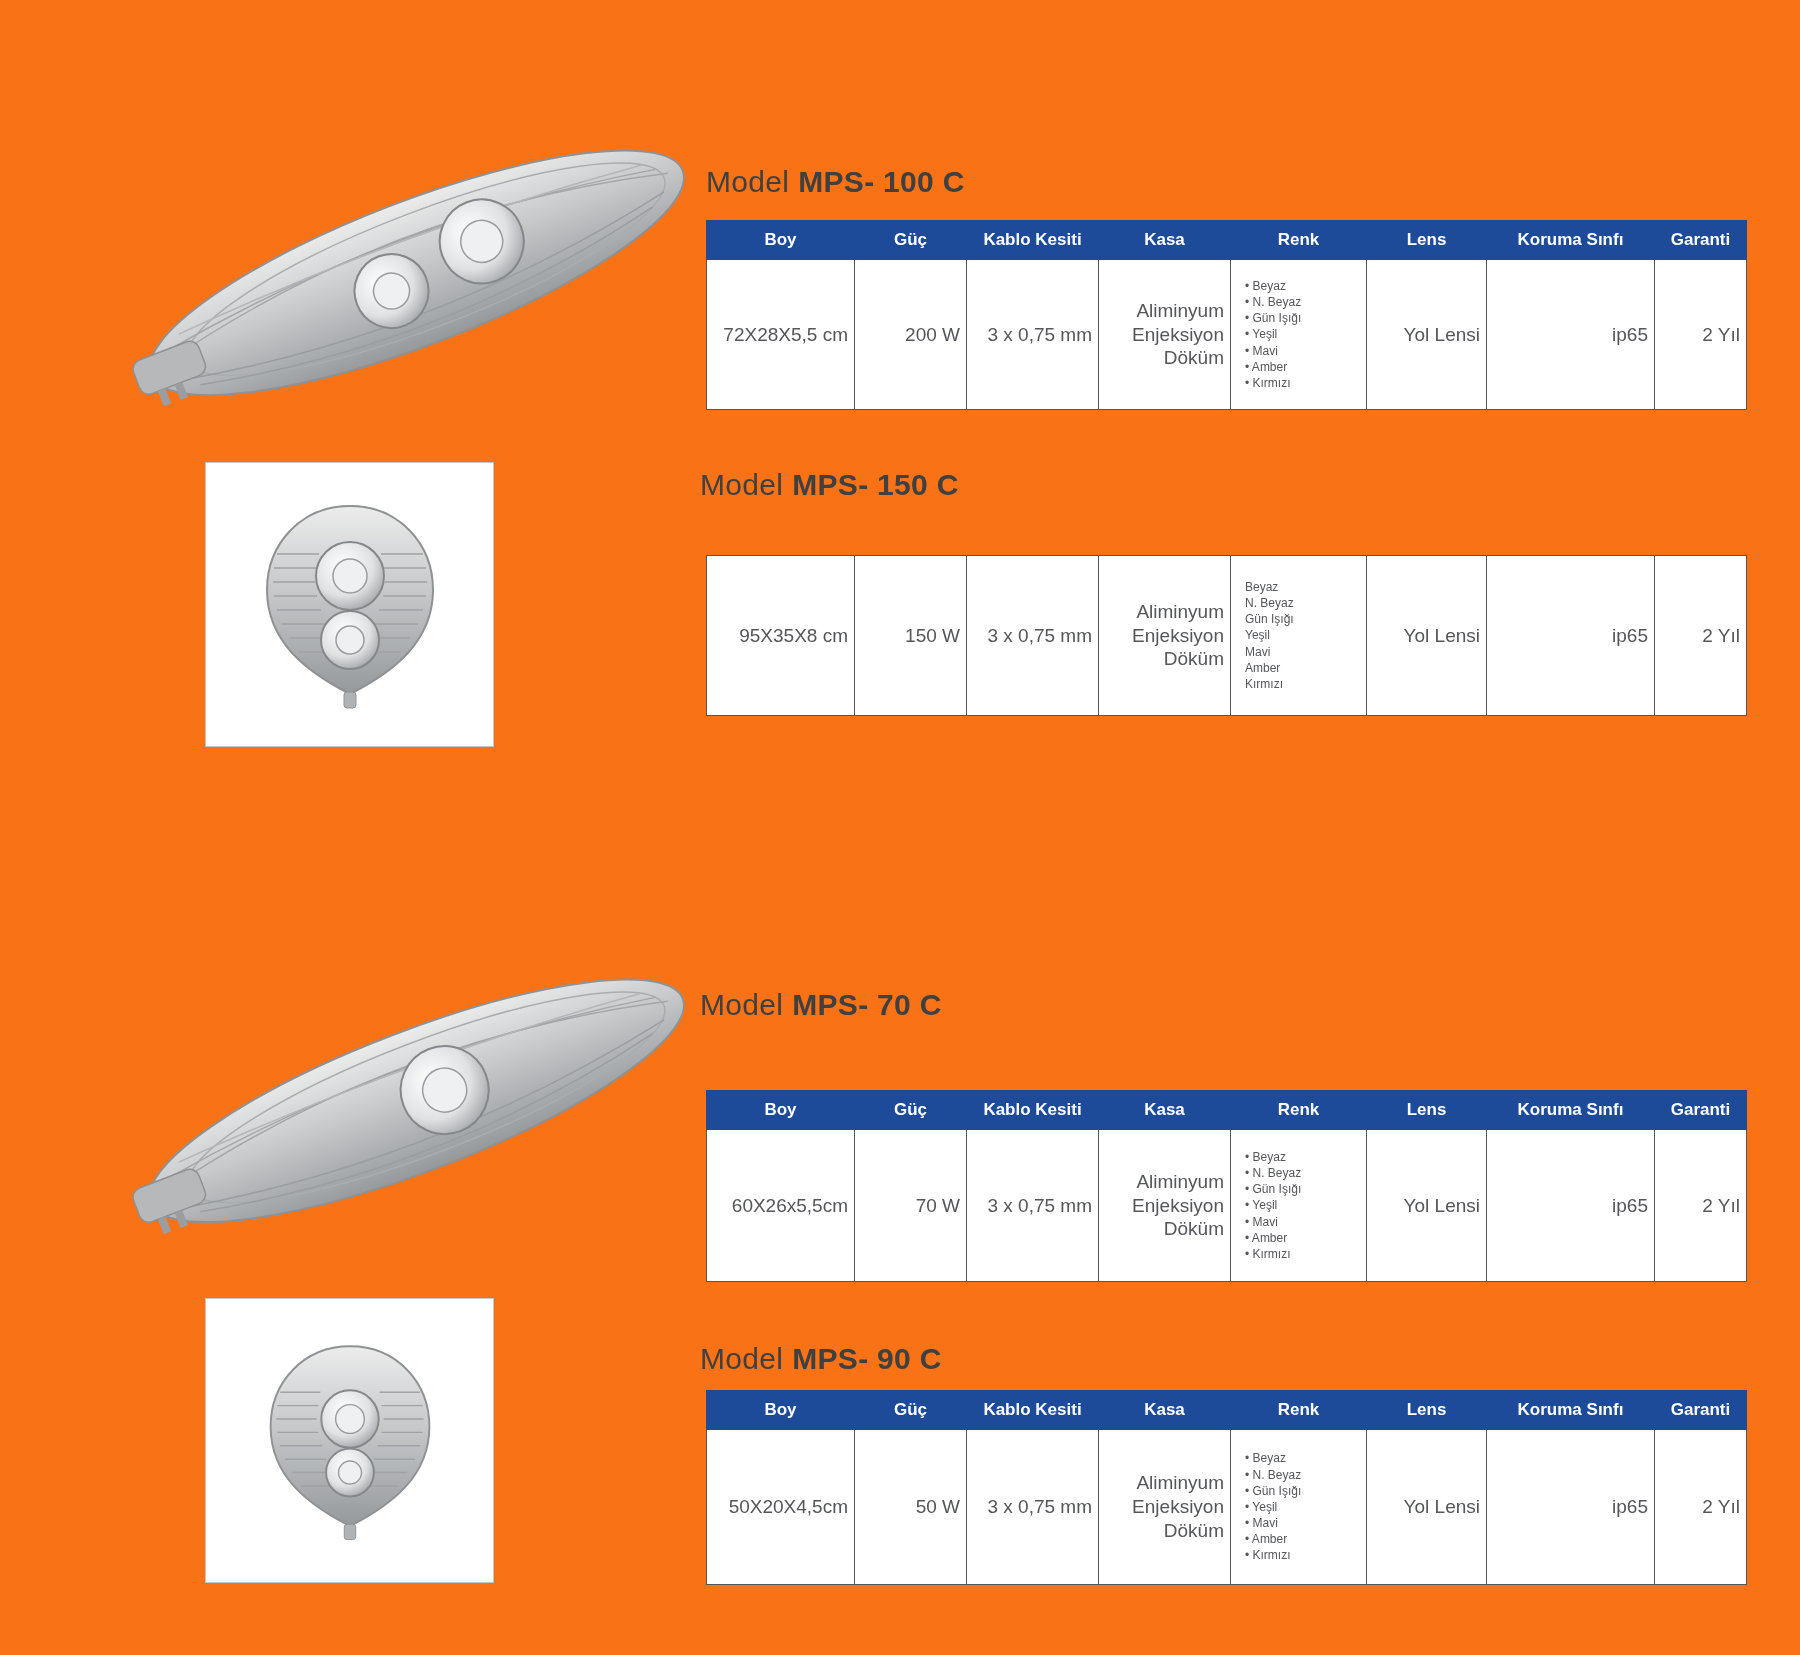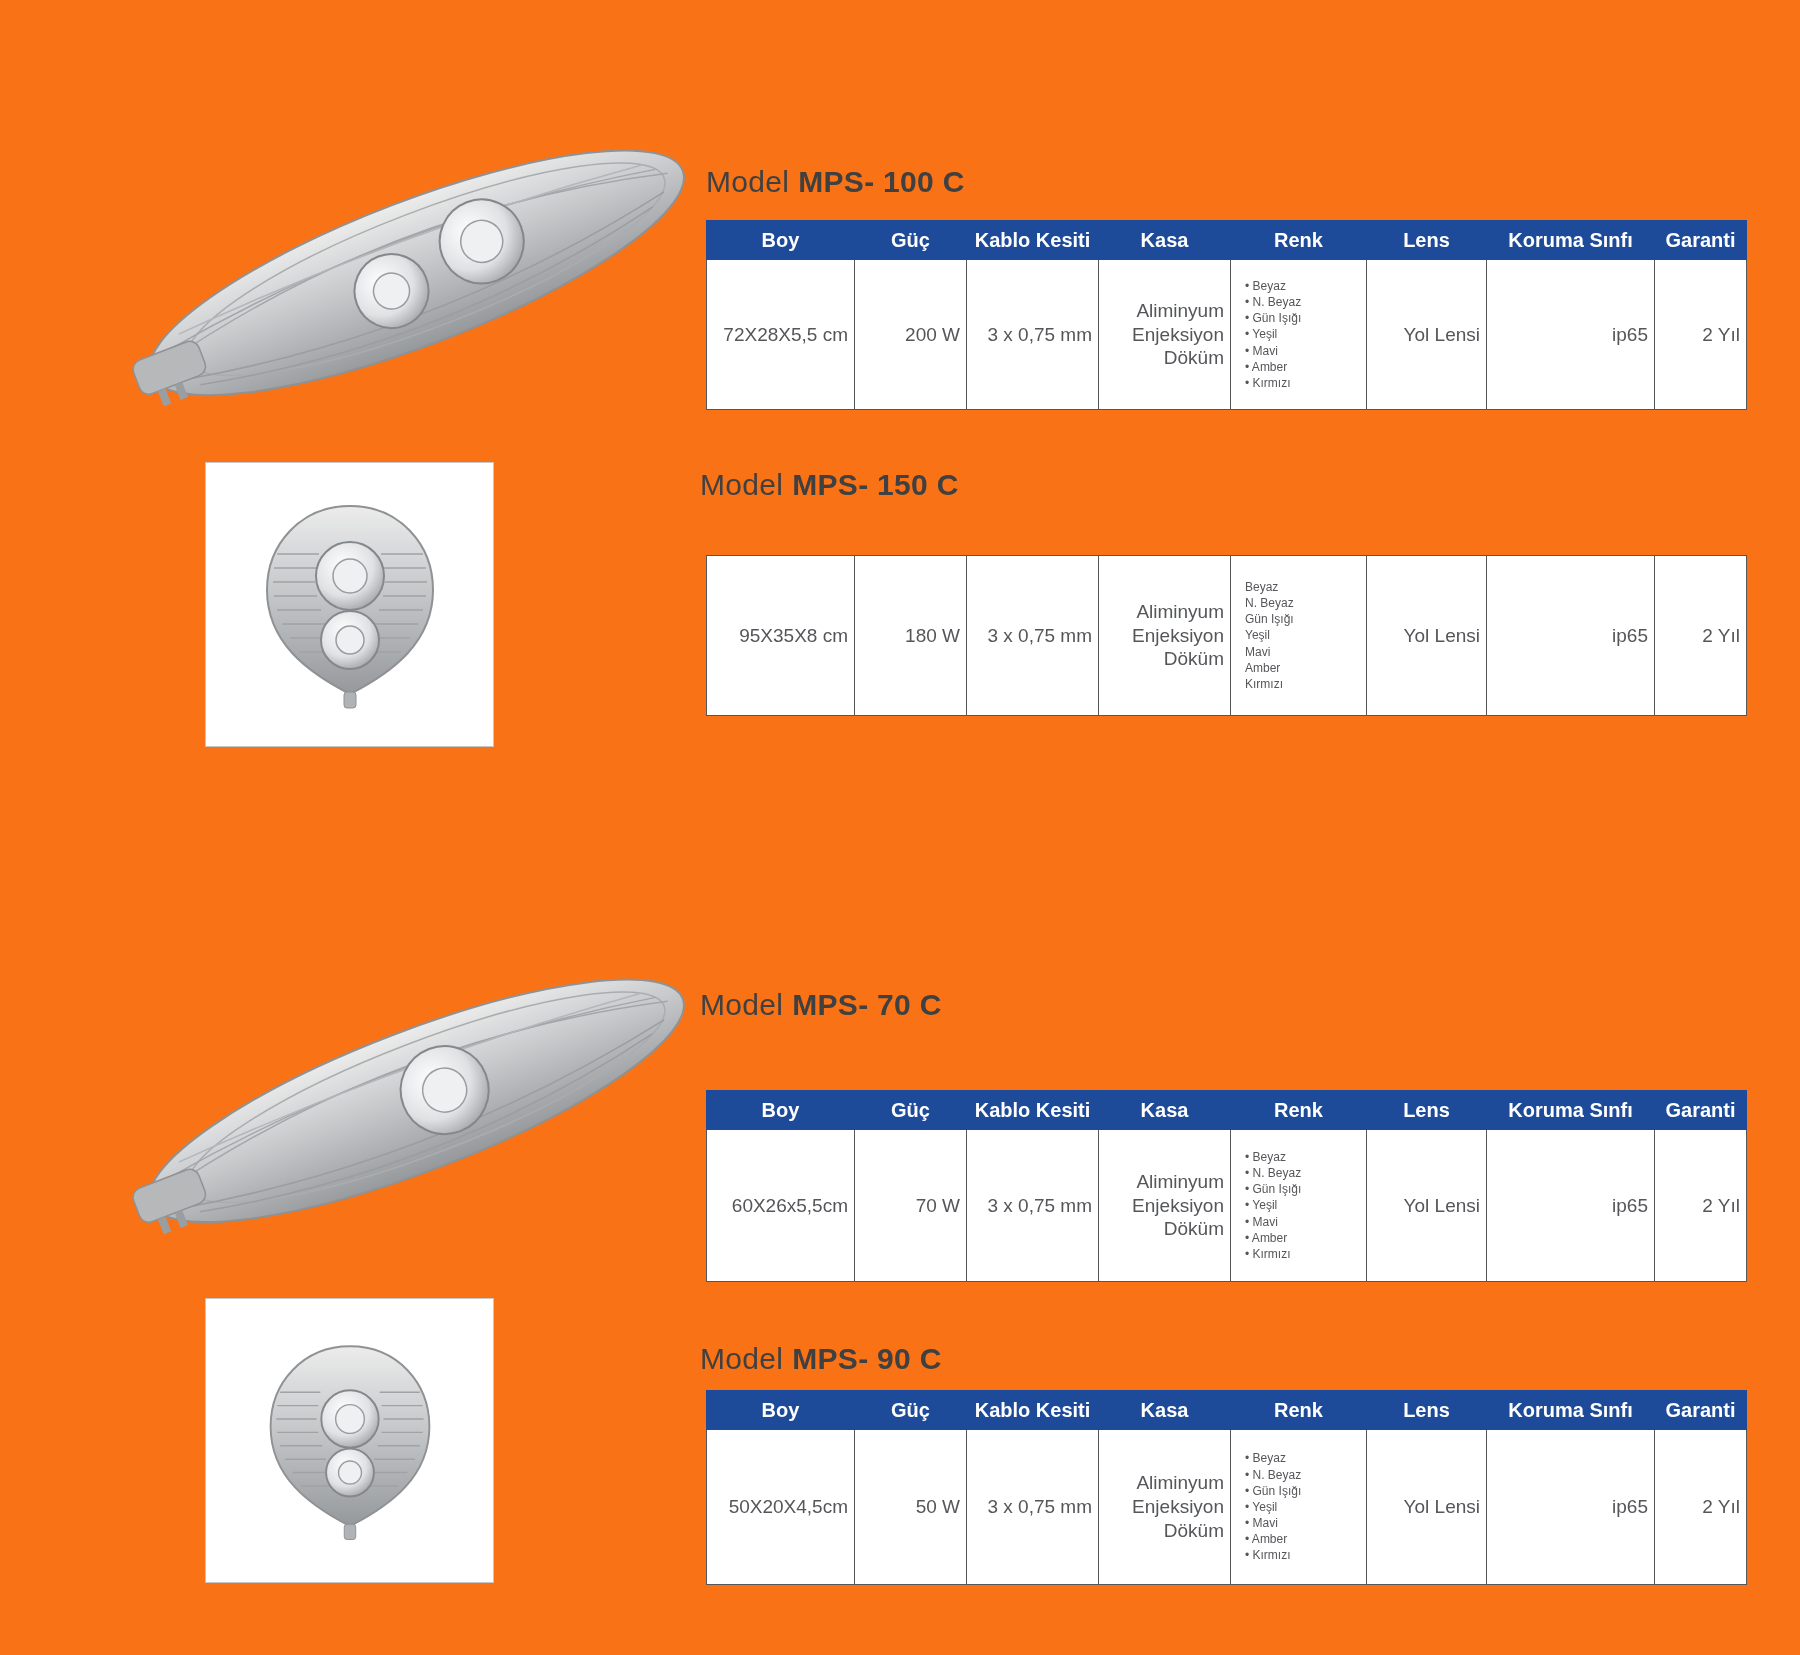--- a/index.html
+++ b/index.html
@@ -5,21 +5,21 @@
   html,body{margin:0;padding:0;background:#ffffff;}
   .sheet{position:relative;width:1800px;height:1655px;background:#f97316;
          font-family:"Liberation Sans",sans-serif;overflow:hidden;}
 
   .model-title{position:absolute;font-size:30px;color:#404041;letter-spacing:.3px;white-space:nowrap;}
   .model-title .prefix{font-weight:400;}
   .model-title .name{font-weight:700;margin-left:9px;}
 
   table.spec{position:absolute;border-collapse:collapse;table-layout:fixed;width:1040px;background:#fff;}
   table.spec th{background:#1d4b9a;border:1px solid #1d4b9a;color:#ffffff;
-                font-size:20px;font-weight:700;height:38px;padding:0 4px;}
+                font-size:17px;font-weight:700;height:38px;padding:0 4px;}
   table.spec td{border:1px solid #55565a;color:#55565a;font-size:19px;line-height:1.25;
                 text-align:right;vertical-align:middle;padding:4px 6px;background:#fff;}
   table.spec td.renk{font-size:12px;line-height:1.35;text-align:left;
                      white-space:pre-line;padding:6px 8px 6px 14px;}
 
   .abs{position:absolute;}
   .front-box{position:absolute;width:287px;height:283px;border:1px solid #c6c6c6;background:#fff;
              display:flex;align-items:center;justify-content:center;}
 </style>
 </head>
@@ -160,21 +160,21 @@
         <col style="width:132px">
         <col style="width:132px">
         <col style="width:136px">
         <col style="width:120px">
         <col style="width:168px">
         <col style="width:92px">
       </colgroup>
     <tbody>
       <tr style="height:160px;">
         <td>95X35X8 cm</td>
-        <td>180 W</td>
+        <td>150 W</td>
         <td>3 x 0,75 mm</td>
         <td>Aliminyum Enjeksiyon Döküm</td>
         <td class="renk">Beyaz
 N. Beyaz
 Gün Işığı
 Yeşil
 Mavi
 Amber
 Kırmızı</td>
         <td>Yol Lensi</td>

